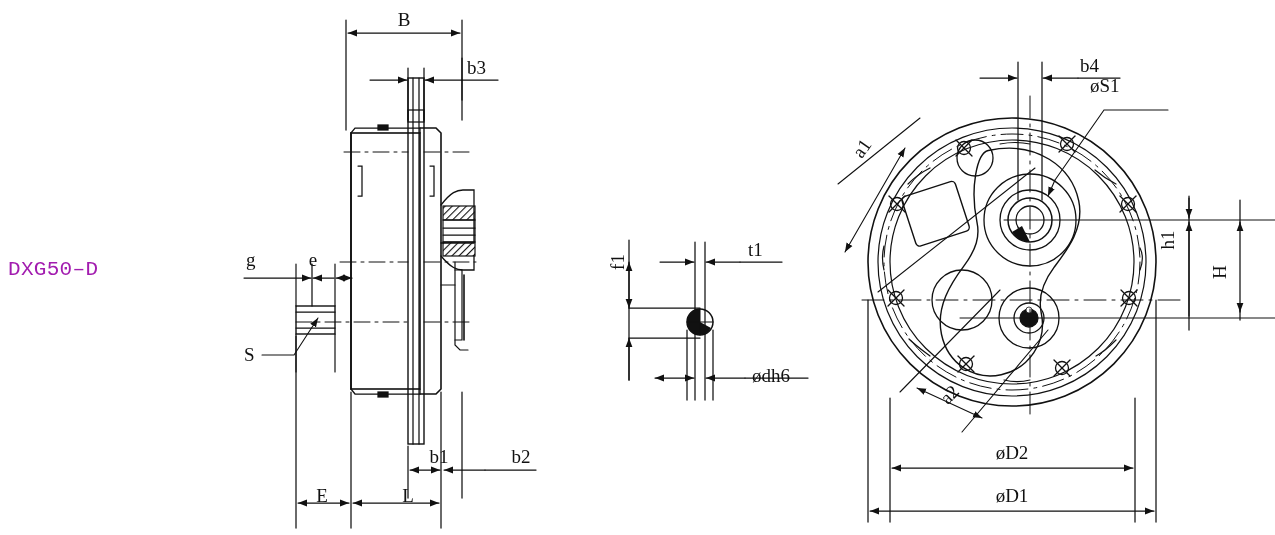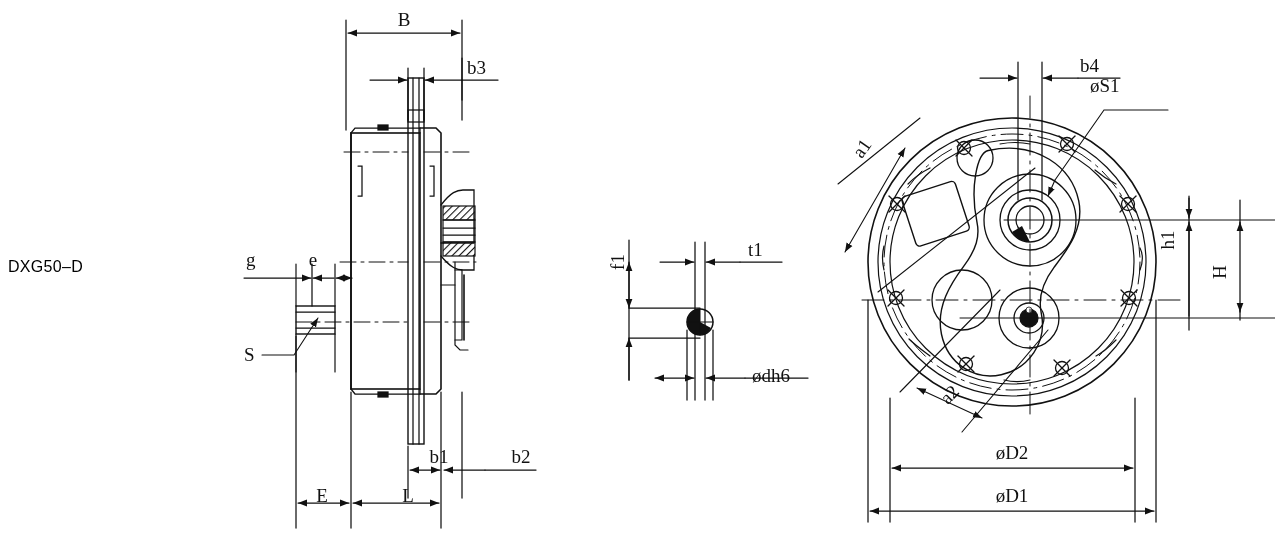--- a/index.html
+++ b/index.html
@@ -15,23 +15,23 @@
     position: relative;
     width: 1275px;
     height: 535px;
     background: #ffffff;
     overflow: hidden;
   }
   #model-label {
     position: absolute;
     left: 8px;
     top: 258px;
-    font-family: Liberation Sans, sans-serif;
-    font-size: 16px;
-    color: #000000;
+    font-family: Liberation Mono, monospace;
+    font-size: 21px;
+    color: #a21caf;
     letter-spacing: 0.3px;
     white-space: nowrap;
   }
   svg#cad {
     position: absolute;
     left: 0;
     top: 0;
   }
   .lbl {
     font-family: "Liberation Serif", serif;

